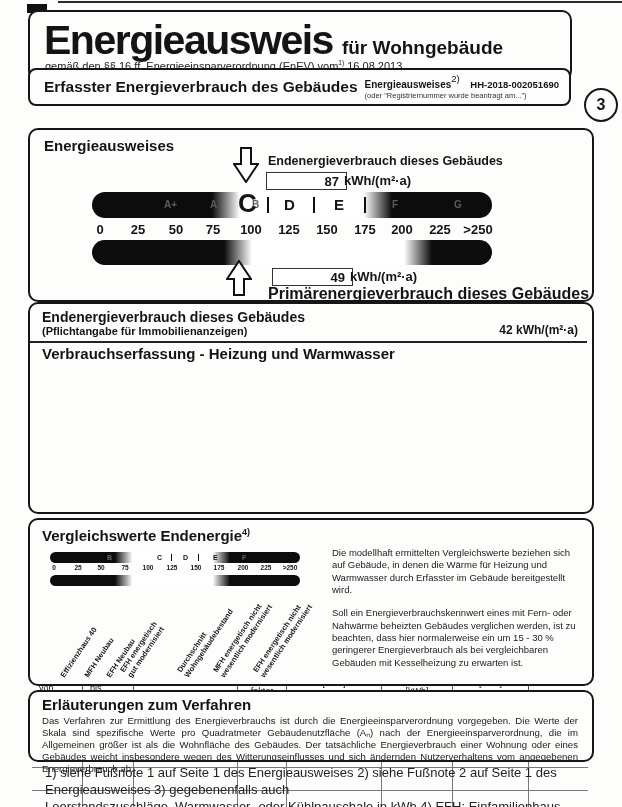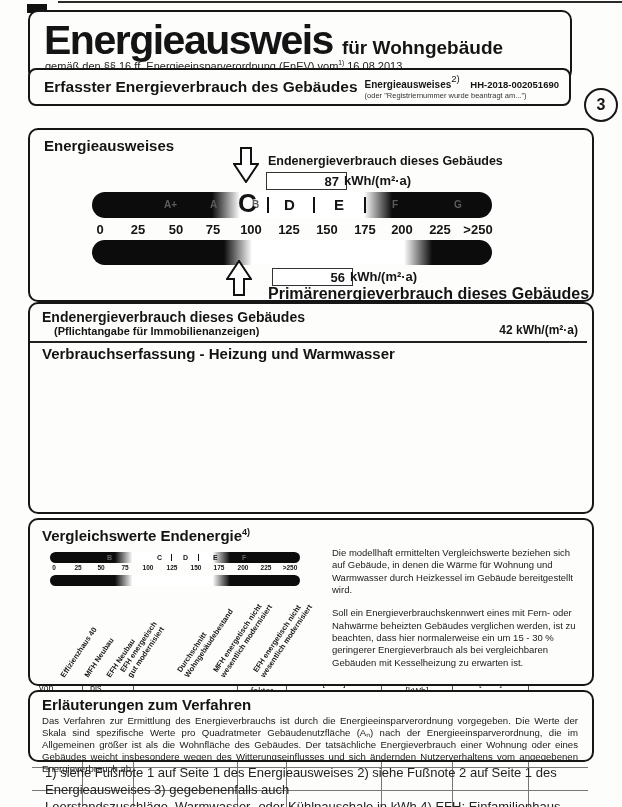--- a/index.html
+++ b/index.html
@@ -138,29 +138,29 @@
       <span class="tick" style="left:390px;">225</span>
       <span class="tick" style="left:428px;">&gt;250</span>
     </div>
 
     <div class="band band-bot" style="left:62px;top:110px;width:400px;height:25px;"></div>
 
     <svg class="abs" style="left:196px;top:130px;" width="26" height="36" viewBox="0 0 26 36">
       <path d="M8 35 L18 35 L18 19 L25 19 L13 1 L1 19 L8 19 Z" fill="#ffffff" stroke="#111" stroke-width="2"></path>
     </svg>
     <div class="valbox" style="left:242px;top:138px;width:72px;">
-      <span>56</span>
+      <span>49</span>
     </div>
     <div class="unit" style="left:320px;top:139px;">kWh/(m²·a)</div>
     <div class="biglabel" style="left:238px;top:155px;font-size:16px;">Primärenergieverbrauch dieses Gebäudes</div>
   </div>
 
   <div class="box" style="left:28px;top:302px;width:562px;height:208px;">
     <div class="abs b" style="left:12px;top:5px;font-size:14px;">Endenergieverbrauch dieses Gebäudes</div>
-    <div class="abs b" style="left:12px;top:21px;font-size:11px;margin-left:12px;">(Pflichtangabe für Immobilienanzeigen)</div>
+    <div class="abs b" style="left:12px;top:21px;font-size:11px;">(Pflichtangabe für Immobilienanzeigen)</div>
     <div class="abs b" style="right:14px;top:19px;font-size:12px;">42  kWh/(m²·a)</div>
     <div class="abs" style="left:0;top:37px;width:557px;height:2px;background:#222;"></div>
     <div class="abs h2" style="left:12px;top:41px;">Verbrauchserfassung - Heizung und Warmwasser</div>
 
     <div class="vtable">
       <div class="vt-head">
         <div>
           <div class="abs" style="width:101px;text-align:center;padding-top:4px;font-size:9.5px;">Zeitraum</div>
           <div class="vonbis" style="margin-top:19px;">
             <span>von</span>
@@ -273,21 +273,21 @@
     <div class="rotlabel" style="left:103px;">EFH energetisch
 gut modernisiert</div>
     <div class="rotlabel" style="left:160px;">Durchschnitt
 Wohngebäudebestand</div>
     <div class="rotlabel" style="left:196px;">MFH energetisch nicht
 wesentlich modernisiert</div>
     <div class="rotlabel" style="left:236px;">EFH energetisch nicht
 wesentlich modernisiert</div>
 
     <div class="abs cmp-text" style="left:302px;top:27px;width:252px;">
-      <p>Die modellhaft ermittelten Vergleichswerte beziehen sich auf Gebäude, in denen die Wärme für Wohnung und Warmwasser durch Heizkessel im Gebäude bereitgestellt wird.</p>
+      <p>Die modellhaft ermittelten Vergleichswerte beziehen sich auf Gebäude, in denen die Wärme für Heizung und Warmwasser durch Erfasster im Gebäude bereitgestellt wird.</p>
       <p>Soll ein Energieverbrauchskennwert eines mit Fern- oder Nahwärme beheizten Gebäudes verglichen werden, ist zu beachten, dass hier normalerweise ein um 15 - 30 % geringerer Energieverbrauch als bei vergleichbaren Gebäuden mit Kesselheizung zu erwarten ist.</p>
     </div>
   </div>
 
   <div class="box" style="left:28px;top:690px;width:562px;height:68px;">
     <div class="abs h2" style="left:12px;top:4px;">Erläuterungen zum Verfahren</div>
     <div class="abs expl-p" style="left:12px;top:23px;width:536px;">Das Verfahren zur Ermittlung des Energieverbrauchs ist durch die Energieeinsparverordnung vorgegeben. Die Werte der Skala sind spezifische Werte pro Quadratmeter Gebäudenutzfläche (Aₙ) nach der Energieeinsparverordnung, die im Allgemeinen größer ist als die Wohnfläche des Gebäudes. Der tatsächliche Energieverbrauch einer Wohnung oder eines Gebäudes weicht insbesondere wegen des Witterungseinflusses und sich ändernden Nutzerverhaltens vom angegebenen Energieverbrauch ab.</div>
   </div>
 
   <div class="abs foot" style="left:45px;top:765px;width:545px;">

